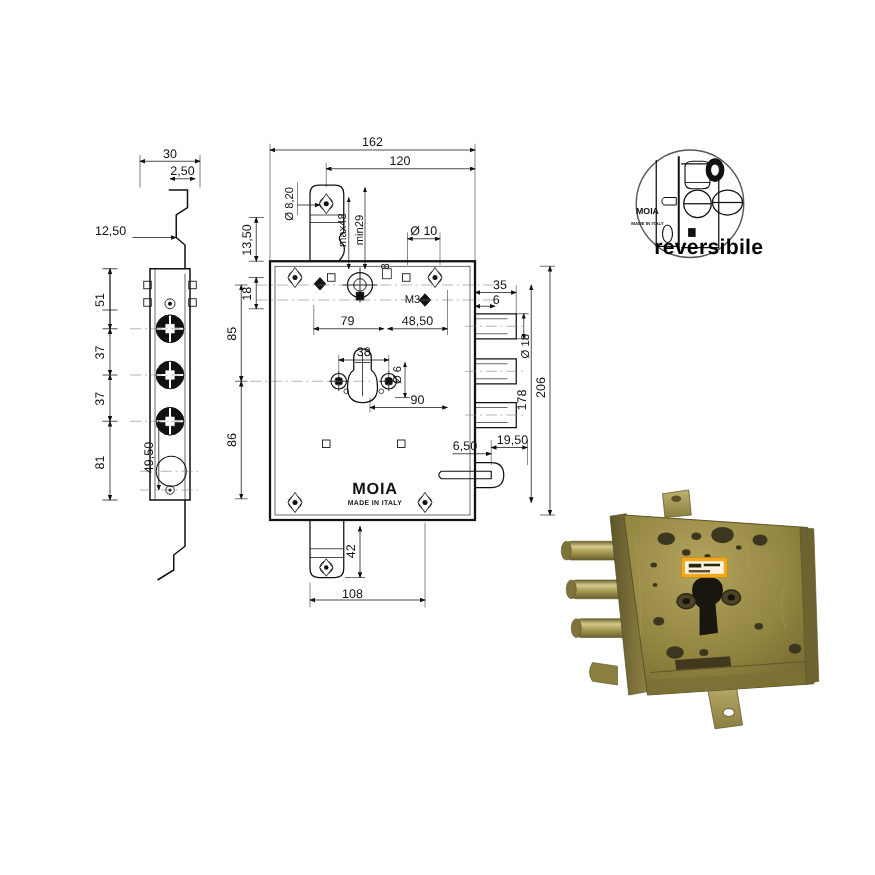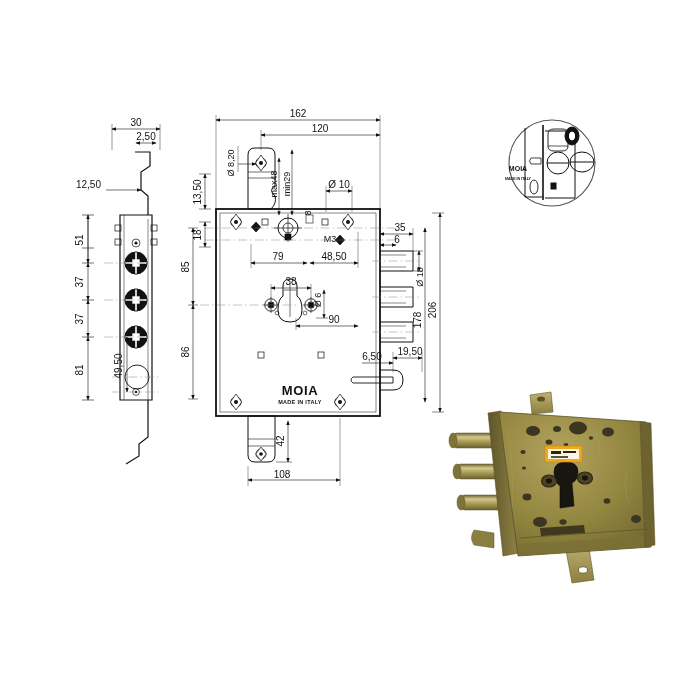--- a/index.html
+++ b/index.html
@@ -445,13 +445,14 @@
         <path d="M596,432 q5,14 3,26"></path>
         <path d="M627,470 q-4,20 2,34"></path>
         <path d="M508,430 q6,40 4,80"></path>
       </g>
 
       <path d="M520,538 L648,529" stroke="#5f5629" stroke-width="0.8" fill="none"></path>
       <path d="M540,528 L584,525 L585,533 L541,536 Z" fill="#40391d" stroke="none"></path>
     </g>
   </svg>
 
+  <div class="rev-label">reversibile</div>
 </div>
 
 </body></html>

